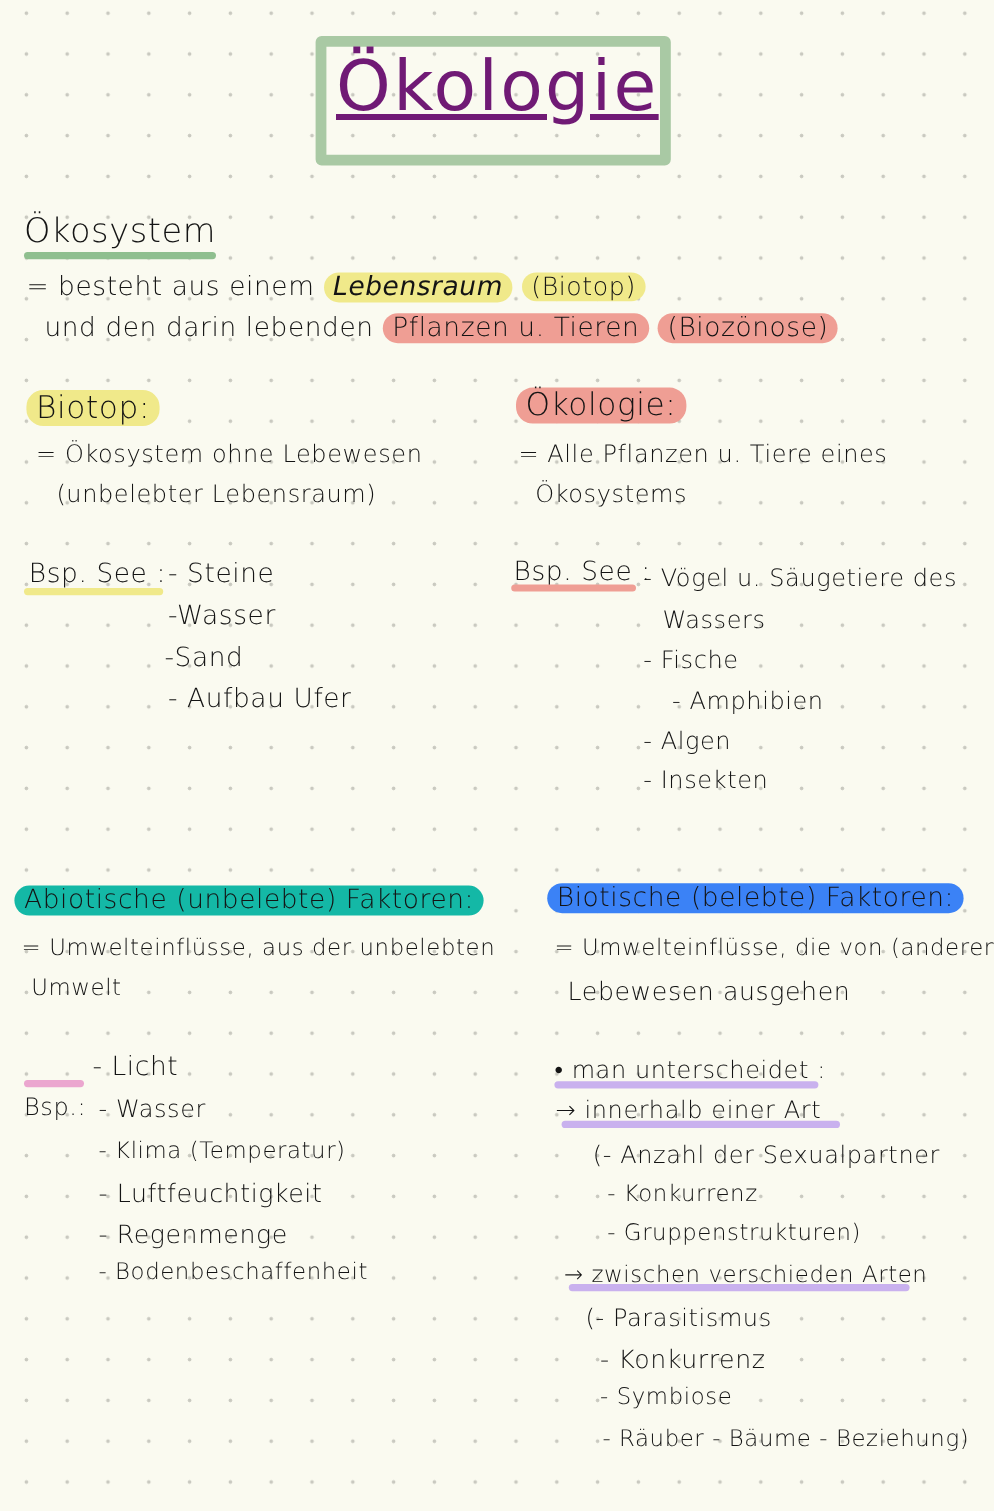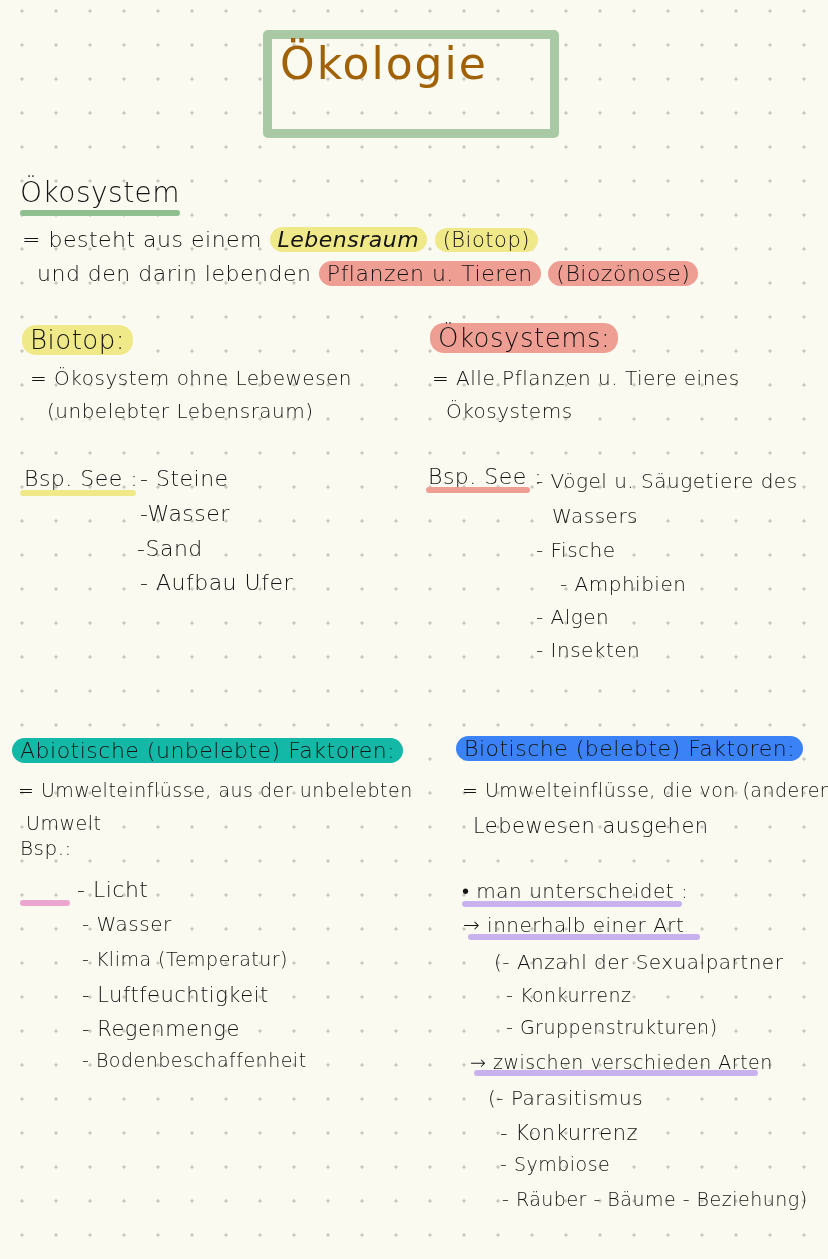--- a/index.html
+++ b/index.html
@@ -12,22 +12,22 @@
       font-family: "DejaVu Sans", sans-serif;
       color: #141414;
     }
     .abs { position: absolute; white-space: nowrap; }
     .hand { font-family: "DejaVu Sans", sans-serif; font-weight: 300; letter-spacing: 0.5px; }
     .title-box {
       position: absolute; left: 263px; top: 30px; width: 278px; height: 90px;
       border: 9px solid #a9c9a4; border-radius: 5px; box-sizing: content-box;
     }
     .title-text {
-      position: absolute; left: 280px; top: 38px; font-size: 44px; letter-spacing: 2px;
-      font-family: "DejaVu Sans", sans-serif; font-weight: 400; color: #a16207;
+      position: absolute; left: 280px; top: 38px; font-size: 58px; letter-spacing: 2px;
+      font-family: "DejaVu Sans", sans-serif; font-weight: 400; color: #701a75; text-decoration: underline;
     }
     .hl { border-radius: 14px; padding: 0 8px; }
     .hl-yellow { background: #f0e98a; }
     .hl-red { background: #ef9e94; }
     .hl-pink { background: #14b8a6; }
     .hl-purple { background: #3b82f6; }
     .ul { position: absolute; height: 6px; border-radius: 3px; }
     .t22 { font-size: 22px; }
     .t21 { font-size: 20px; }
     .t20 { font-size: 20px; }
@@ -63,41 +63,41 @@
 <div class="abs t21 hand" style="left:47px; top:399px;">(unbelebter Lebensraum)</div>
 
 <div class="abs t22 hand" style="left:24px; top:466px;">Bsp. See :</div>
 <div class="ul" style="left:20px; top:490px; width:116px; background:#f0e98a;"></div>
 <div class="abs t22 hand" style="left:140px; top:466px;">- Steine</div>
 <div class="abs t22 hand" style="left:140px; top:501px;text-align:right;">-Wasser</div>
 <div class="abs t22 hand" style="left:137px; top:536px;">-Sand</div>
 <div class="abs t22 hand" style="left:140px; top:570px;">- Aufbau  Ufer</div>
 
 <div class="abs t26 hand" style="left:430px; top:323px;">
-  <span class="hl hl-red">Ökosystems:</span>
+  <span class="hl hl-red">Ökologie:</span>
 </div>
 <div class="abs t21 hand" style="left:432px; top:366px;">= Alle  Pflanzen u. Tiere  eines</div>
 <div class="abs t21 hand" style="left:446px; top:399px;">Ökosystems</div>
 
 <div class="abs t22 hand" style="left:428px; top:464px;">Bsp. See :</div>
 <div class="ul" style="left:426px; top:487px; width:104px; background:#ef9e94;"></div>
 <div class="abs t20 hand" style="left:536px; top:469px;">- Vögel u. Säugetiere  des</div>
 <div class="abs t20 hand" style="left:552px; top:504px;">Wassers</div>
 <div class="abs t20 hand" style="left:536px; top:538px;">- Fische</div>
 <div class="abs t20 hand" style="left:560px; top:572px;">- Amphibien</div>
 <div class="abs t20 hand" style="left:536px; top:605px;">- Algen</div>
 <div class="abs t20 hand" style="left:536px; top:638px;">- Insekten</div>
 
 <div class="abs t22 hand" style="left:12px; top:738px;">
   <span class="hl hl-pink">Abiotische (unbelebte) Faktoren:</span>
 </div>
 <div class="abs t19 hand" style="left:18px; top:779px;">= Umwelteinflüsse, aus  der  unbelebten</div>
 <div class="abs t19 hand" style="left:26px; top:812px;">Umwelt</div>
 
-<div class="abs t20 hand" style="left:20px; top:836px;">Bsp.:</div>
+<div class="abs t20 hand" style="left:20px; top:910px;">Bsp.:</div>
 <div class="ul" style="left:20px; top:900px; width:50px; background:#eba6cf;"></div>
 <div class="abs t22 hand" style="left:77px; top:877px;">- Licht</div>
 <div class="abs t21 hand" style="left:82px; top:912px;">- Wasser</div>
 <div class="abs t19 hand" style="left:82px; top:948px;">- Klima (Temperatur)</div>
 <div class="abs t18 hand" style="left:82px; top:983px;">- Luftfeuchtigkeit</div>
 <div class="abs t18 hand" style="left:82px; top:1017px;">- Regenmenge</div>
 <div class="abs t19 hand" style="left:82px; top:1049px;">- Bodenbeschaffenheit</div>
 
 <div class="abs t22 hand" style="left:456px; top:736px;">
   <span class="hl hl-purple">Biotische (belebte)  Faktoren:</span>

